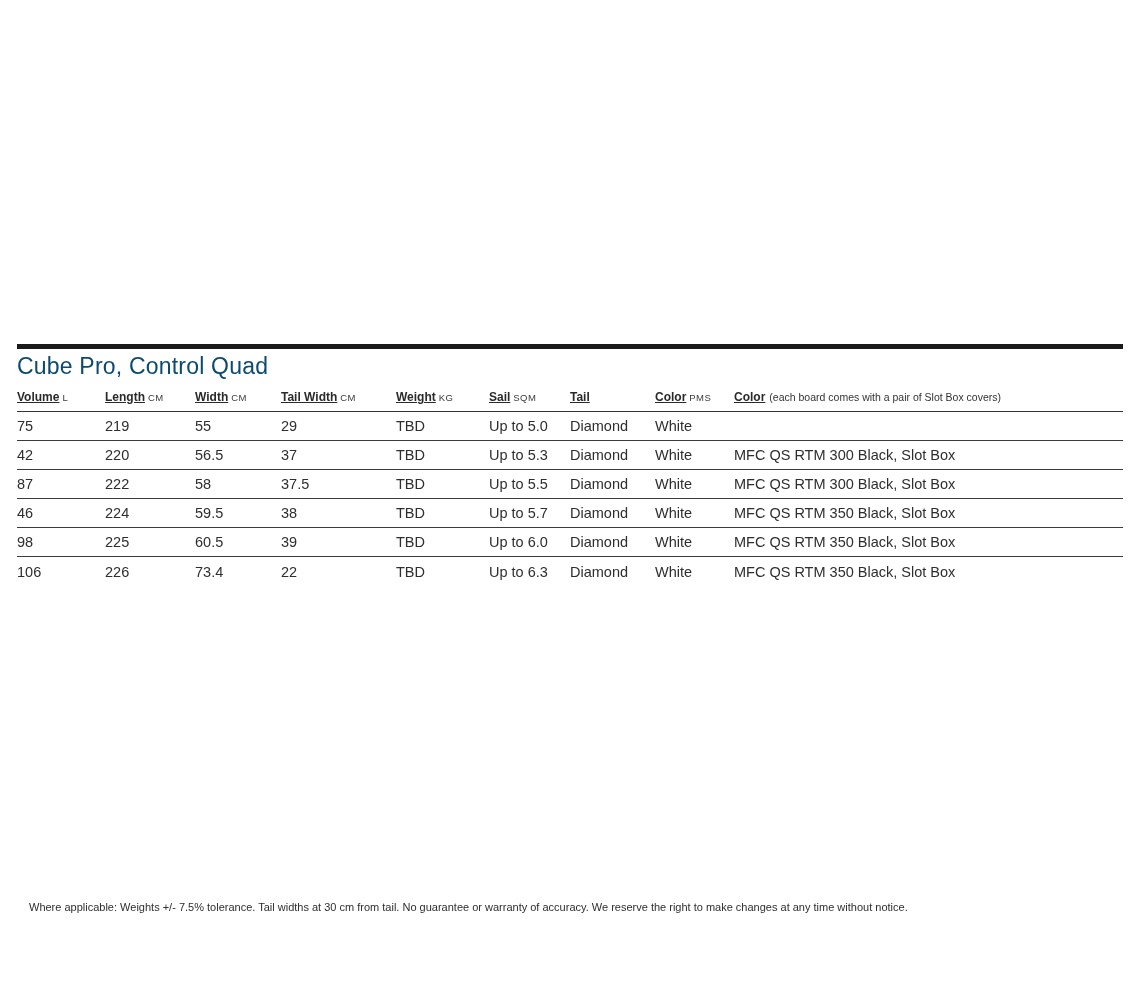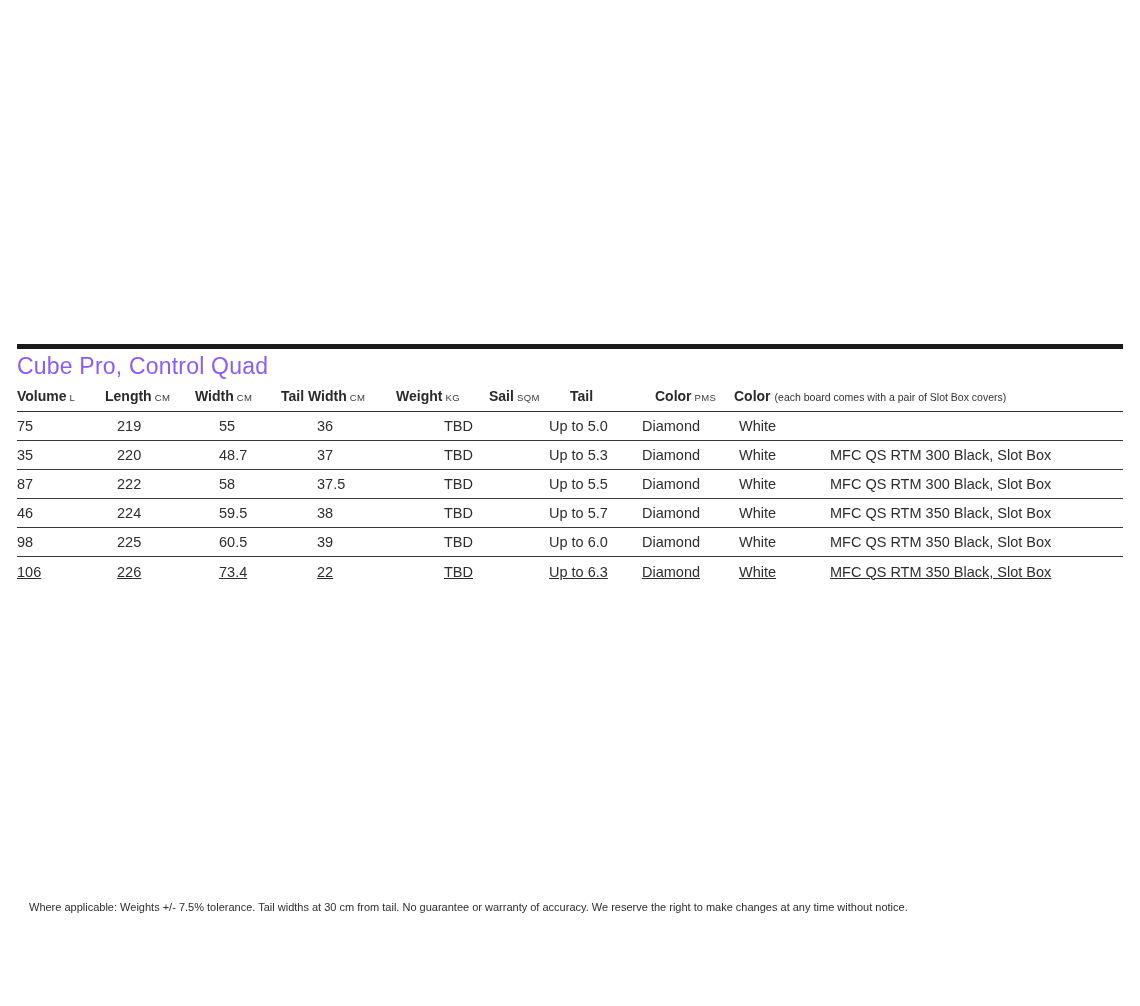--- a/index.html
+++ b/index.html
@@ -16,43 +16,44 @@
     left: 17px; top: 344px;
     width: 1106px; height: 5px;
     background: #1a1a1a;
   }
   .page-title {
     position: absolute;
     left: 17px; top: 353px;
     font-size: 23px;
     font-weight: 400;
     letter-spacing: 0.2px;
-    color: #8b5cf6;
+    color: #0c4a6e;
     white-space: nowrap;
   }
   .spec-table {
     position: absolute;
     left: 17px; top: 383px;
     width: 1106px;
   }
   .thead, .row {
     display: grid;
     grid-template-columns: 88px 90px 86px 115px 93px 81px 85px 79px 1fr;
   }
   .thead {
     height: 29px;
     align-items: end;
     padding-bottom: 6px;
     border-bottom: 1px solid #333333;
   }
   .th { white-space: nowrap; }
   .th-label {
-    font-size: 14px;
+    font-size: 12px;
     font-weight: 700;
     color: #2a2a2a;
+    text-decoration: underline;
   }
   .th-unit {
     font-size: 9.5px;
     font-weight: 400;
     letter-spacing: 0.4px;
     margin-left: 3px;
     color: #3a3a3a;
   }
   .th-note {
     font-size: 10.5px;
@@ -60,23 +61,22 @@
     margin-left: 4px;
     color: #333333;
     text-align: right;
   }
   .row {
     height: 29px;
     align-items: center;
     border-bottom: 1.5px solid #3a3a3a;
     font-size: 14.5px;
     color: #2e2e2e;
-    gap: 12px;
   }
-  .row:last-child { border-bottom: none; text-decoration: underline; }
+  .row:last-child { border-bottom: none; }
   .td { white-space: nowrap; }
   .disclaimer {
     position: absolute;
     left: 29px; top: 901px;
     font-size: 11px;
     color: #2e2e2e;
     white-space: nowrap;
   }
 </style>
 </head>
@@ -115,31 +115,31 @@
     </div>
     <div class="th">
       <span class="th-label">Color</span><span class="th-note">(each board comes with a pair of Slot Box covers)</span>
     </div>
   </div>
 
   <div class="row">
     <div class="td">75</div>
     <div class="td">219</div>
     <div class="td">55</div>
-    <div class="td">36</div>
+    <div class="td">29</div>
     <div class="td">TBD</div>
     <div class="td">Up to 5.0</div>
     <div class="td">Diamond</div>
     <div class="td">White</div>
   </div>
 
   <div class="row">
-    <div class="td">35</div>
+    <div class="td">42</div>
     <div class="td">220</div>
-    <div class="td">48.7</div>
+    <div class="td">56.5</div>
     <div class="td">37</div>
     <div class="td">TBD</div>
     <div class="td">Up to 5.3</div>
     <div class="td">Diamond</div>
     <div class="td">White</div>
     <div class="td">MFC QS RTM 300 Black, Slot Box</div>
   </div>
 
   <div class="row">
     <div class="td">87</div>

